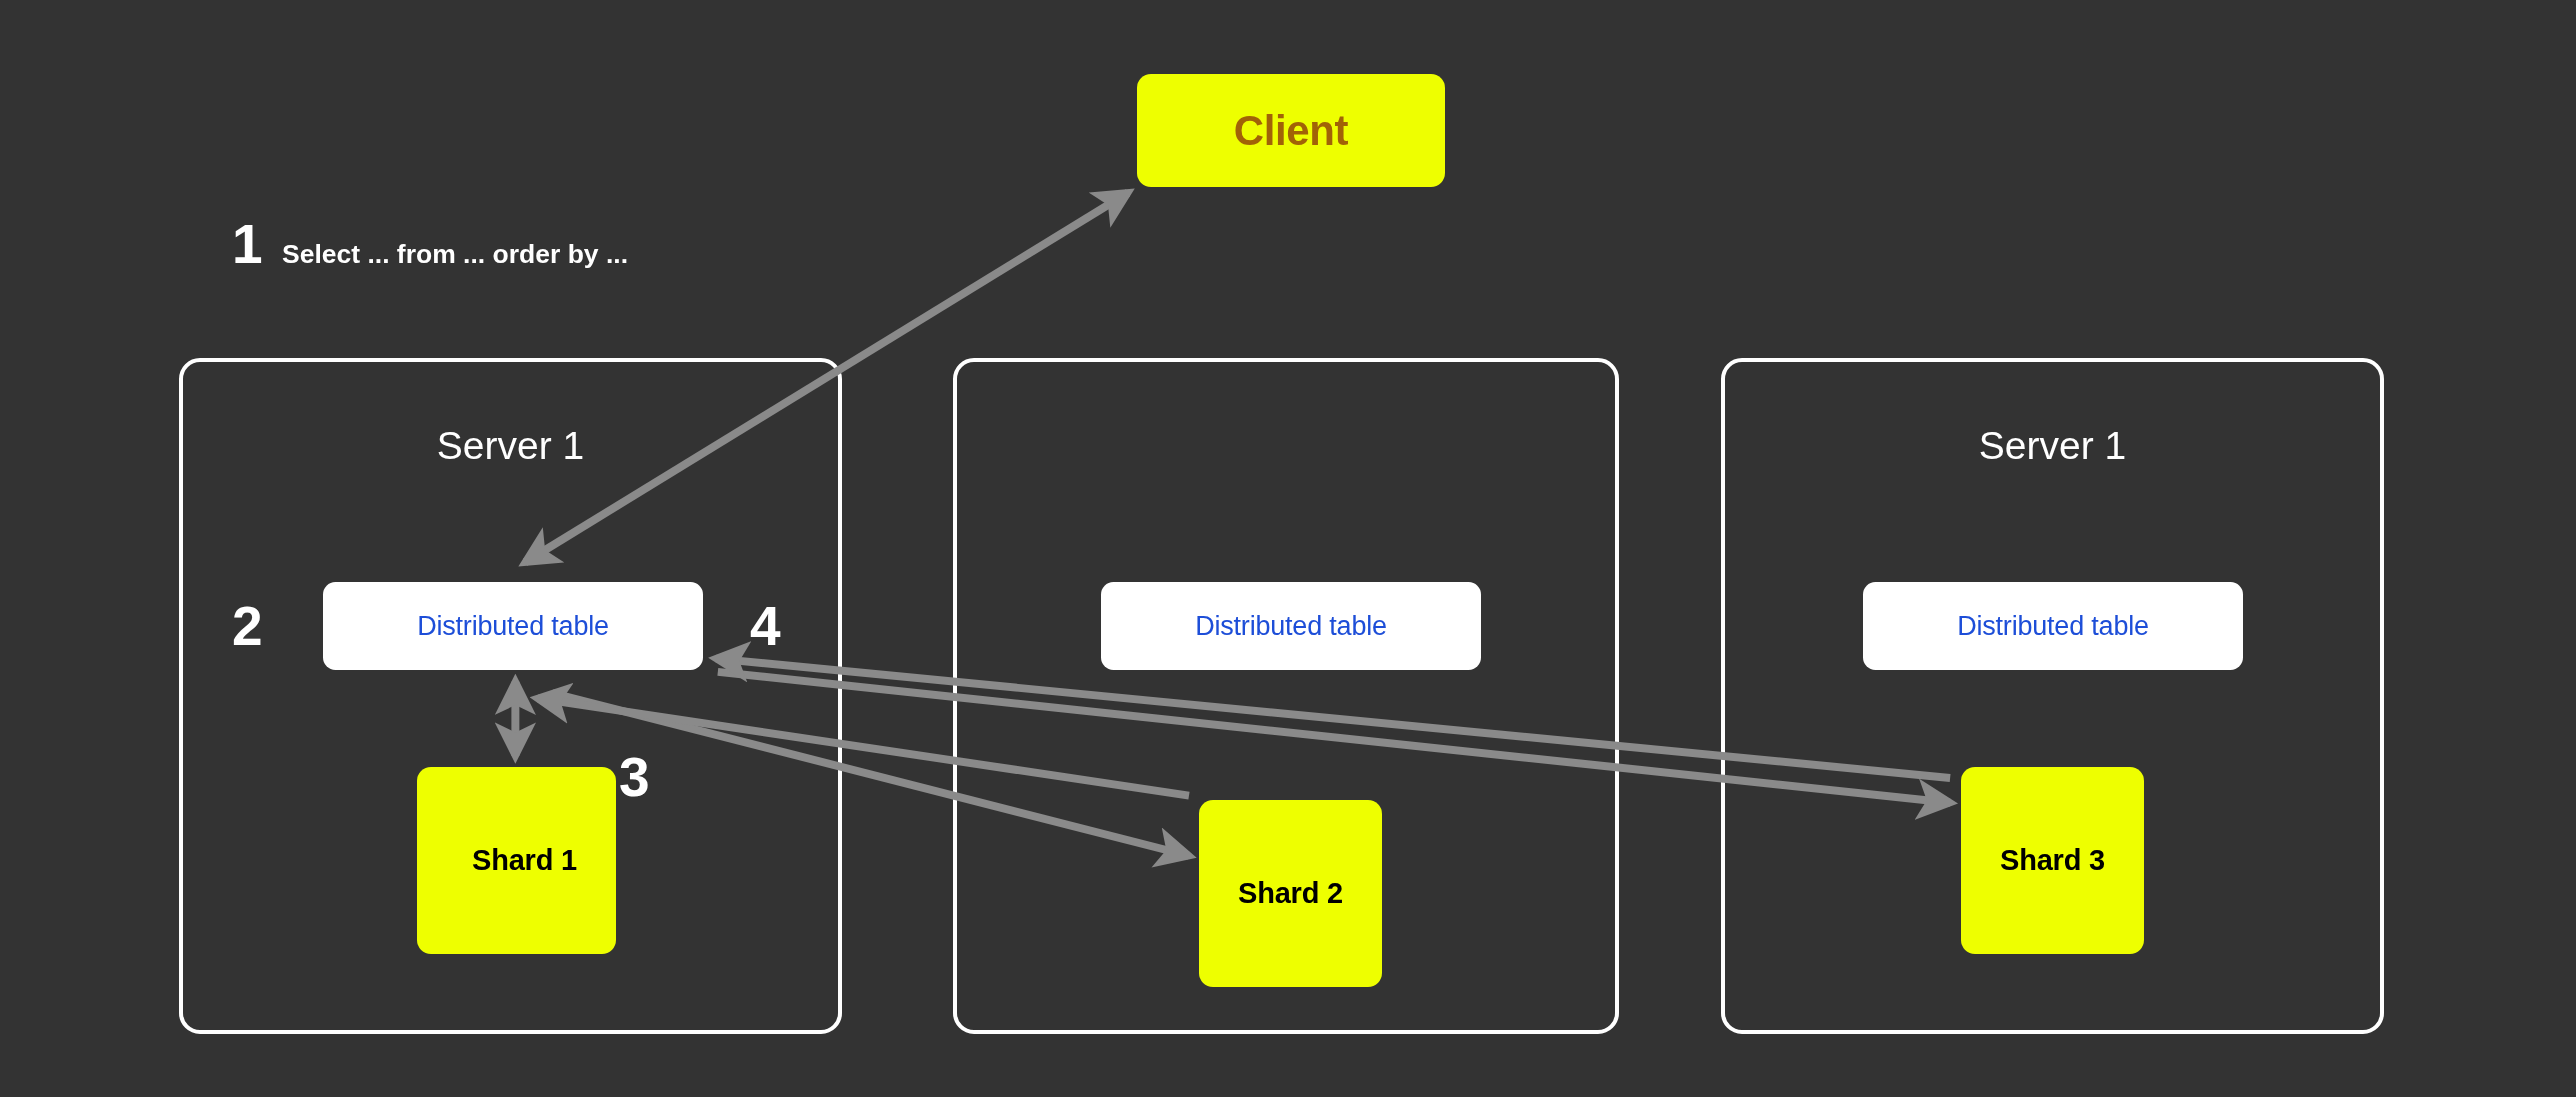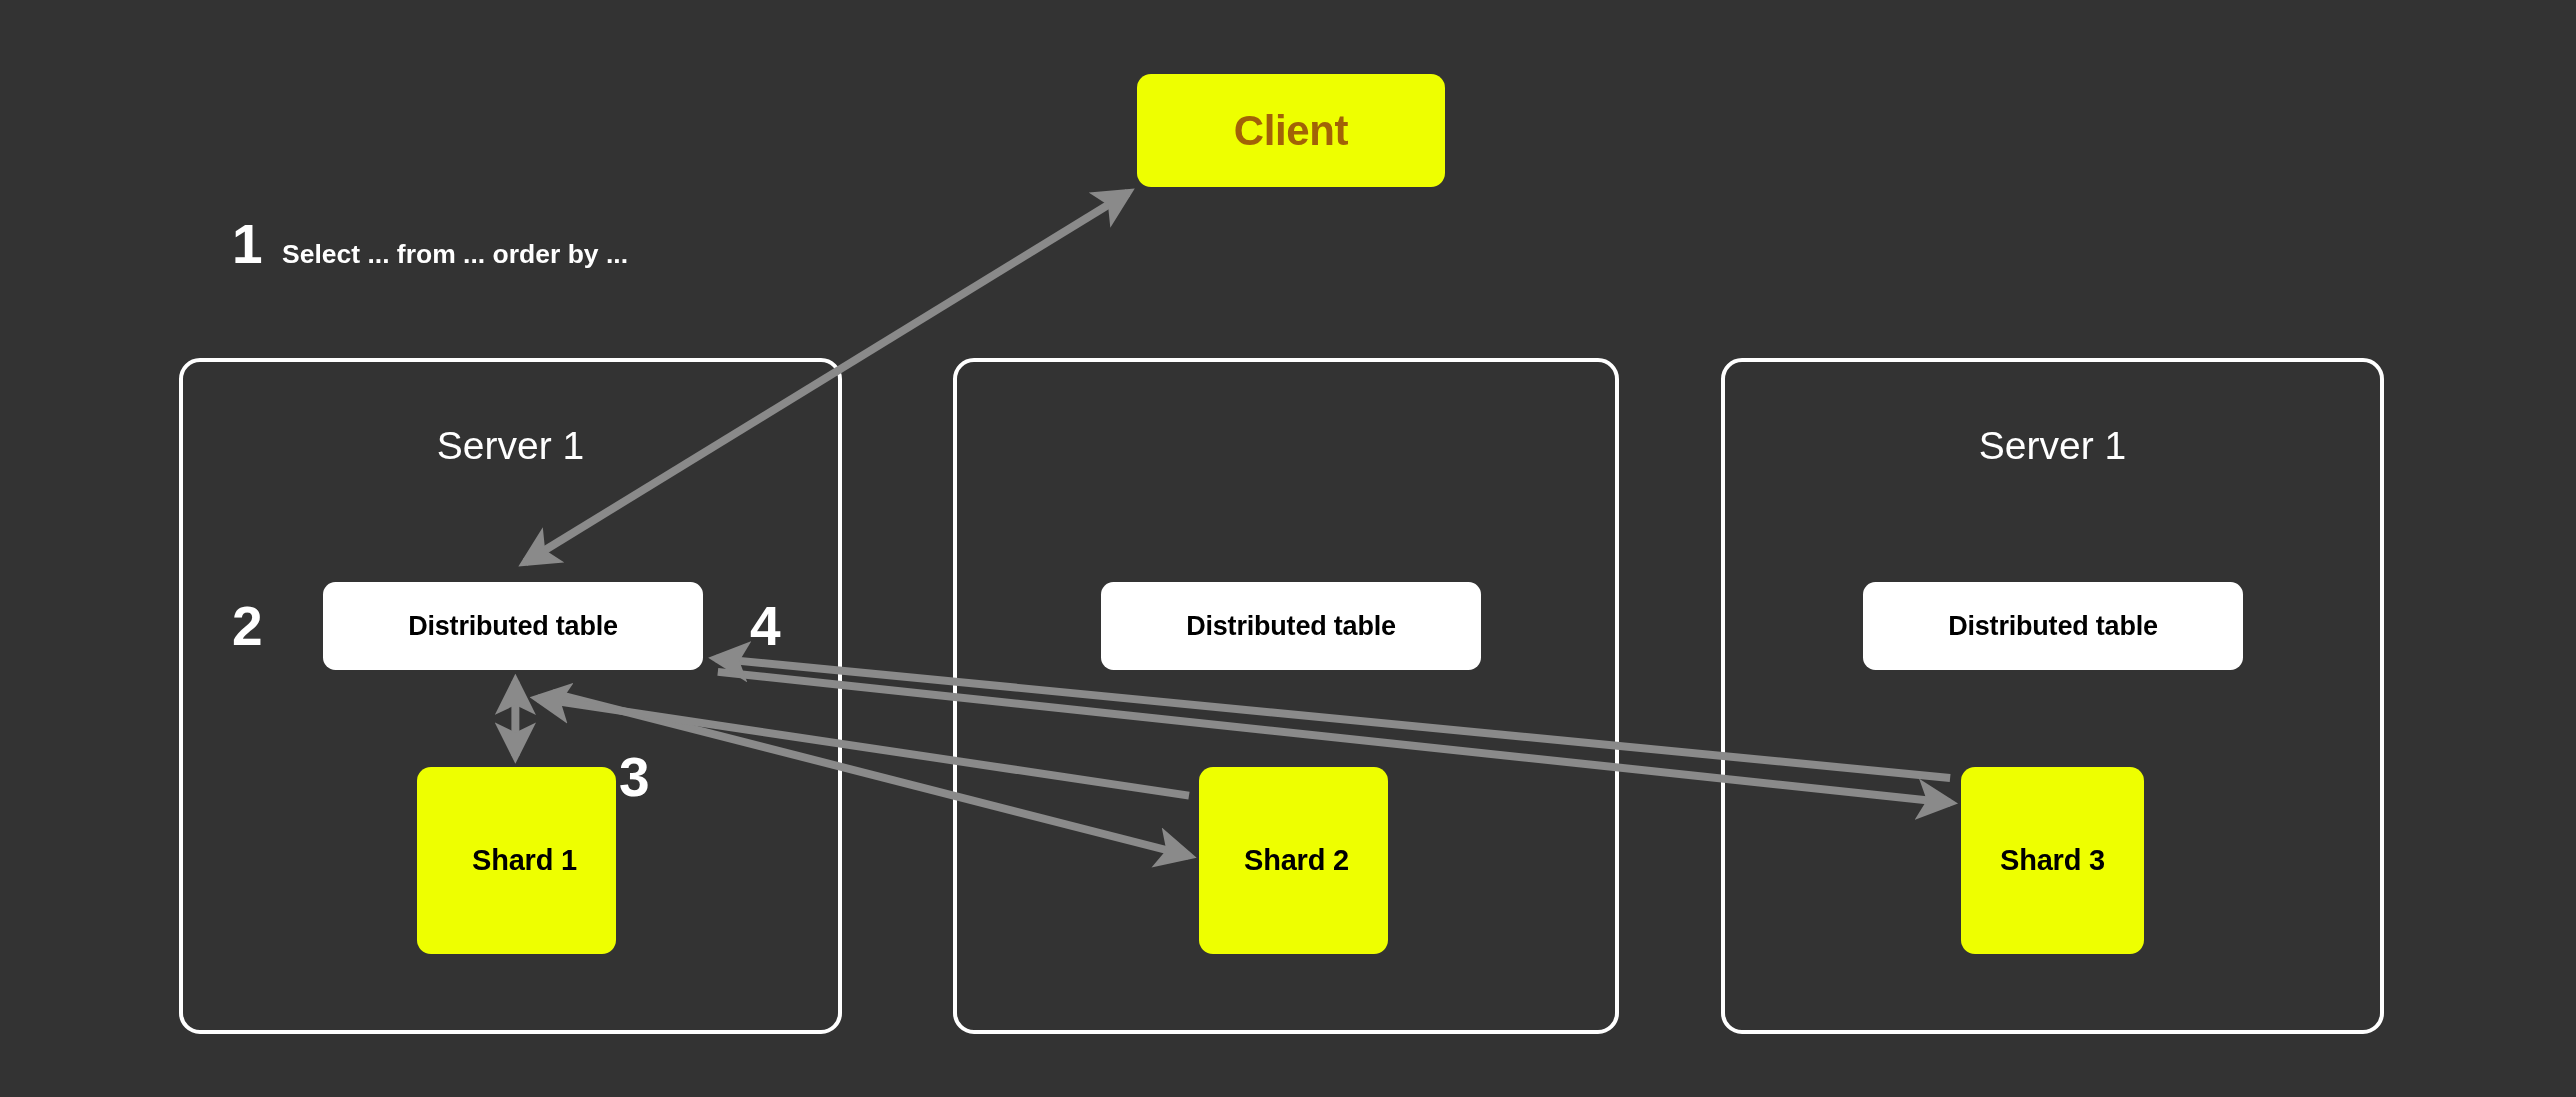--- a/index.html
+++ b/index.html
@@ -109,41 +109,41 @@
     display: flex;
     align-items: center;
     justify-content: center;
     z-index: 4;
   }
   #dist-table-1 { left: 323px;  top: 582px; width: 380px; }
   #dist-table-2 { left: 1101px; top: 582px; width: 380px; }
   #dist-table-3 { left: 1863px; top: 582px; width: 380px; }
 
   .dist-table-label {
-    color: #000000;
+    color: #1d4ed8;
     font-size: 27px;
-    font-weight: 700;
+    font-weight: 400;
     letter-spacing: -0.2px;
     font-family: "Liberation Sans", sans-serif;
   }
 
   
   .shard-box {
     position: absolute;
     width: 183px;
     height: 187px;
     background: #EEFF00;
     border-radius: 14px;
     display: flex;
     align-items: center;
     justify-content: center;
     z-index: 4;
   }
   #shard-box-1 { left: 417px;  top: 767px; padding-left: 16px; }
-  #shard-box-2 { left: 1199px; top: 767px; padding-left: 6px; }
+  #shard-box-2 { left: 1199px; top: 800px; }
   #shard-box-3 { left: 1961px; top: 767px; }
 
   .shard-label {
     color: #000000;
     font-size: 29px;
     font-weight: 700;
     letter-spacing: -0.2px;
     font-family: "Liberation Sans", sans-serif;
   }
 

